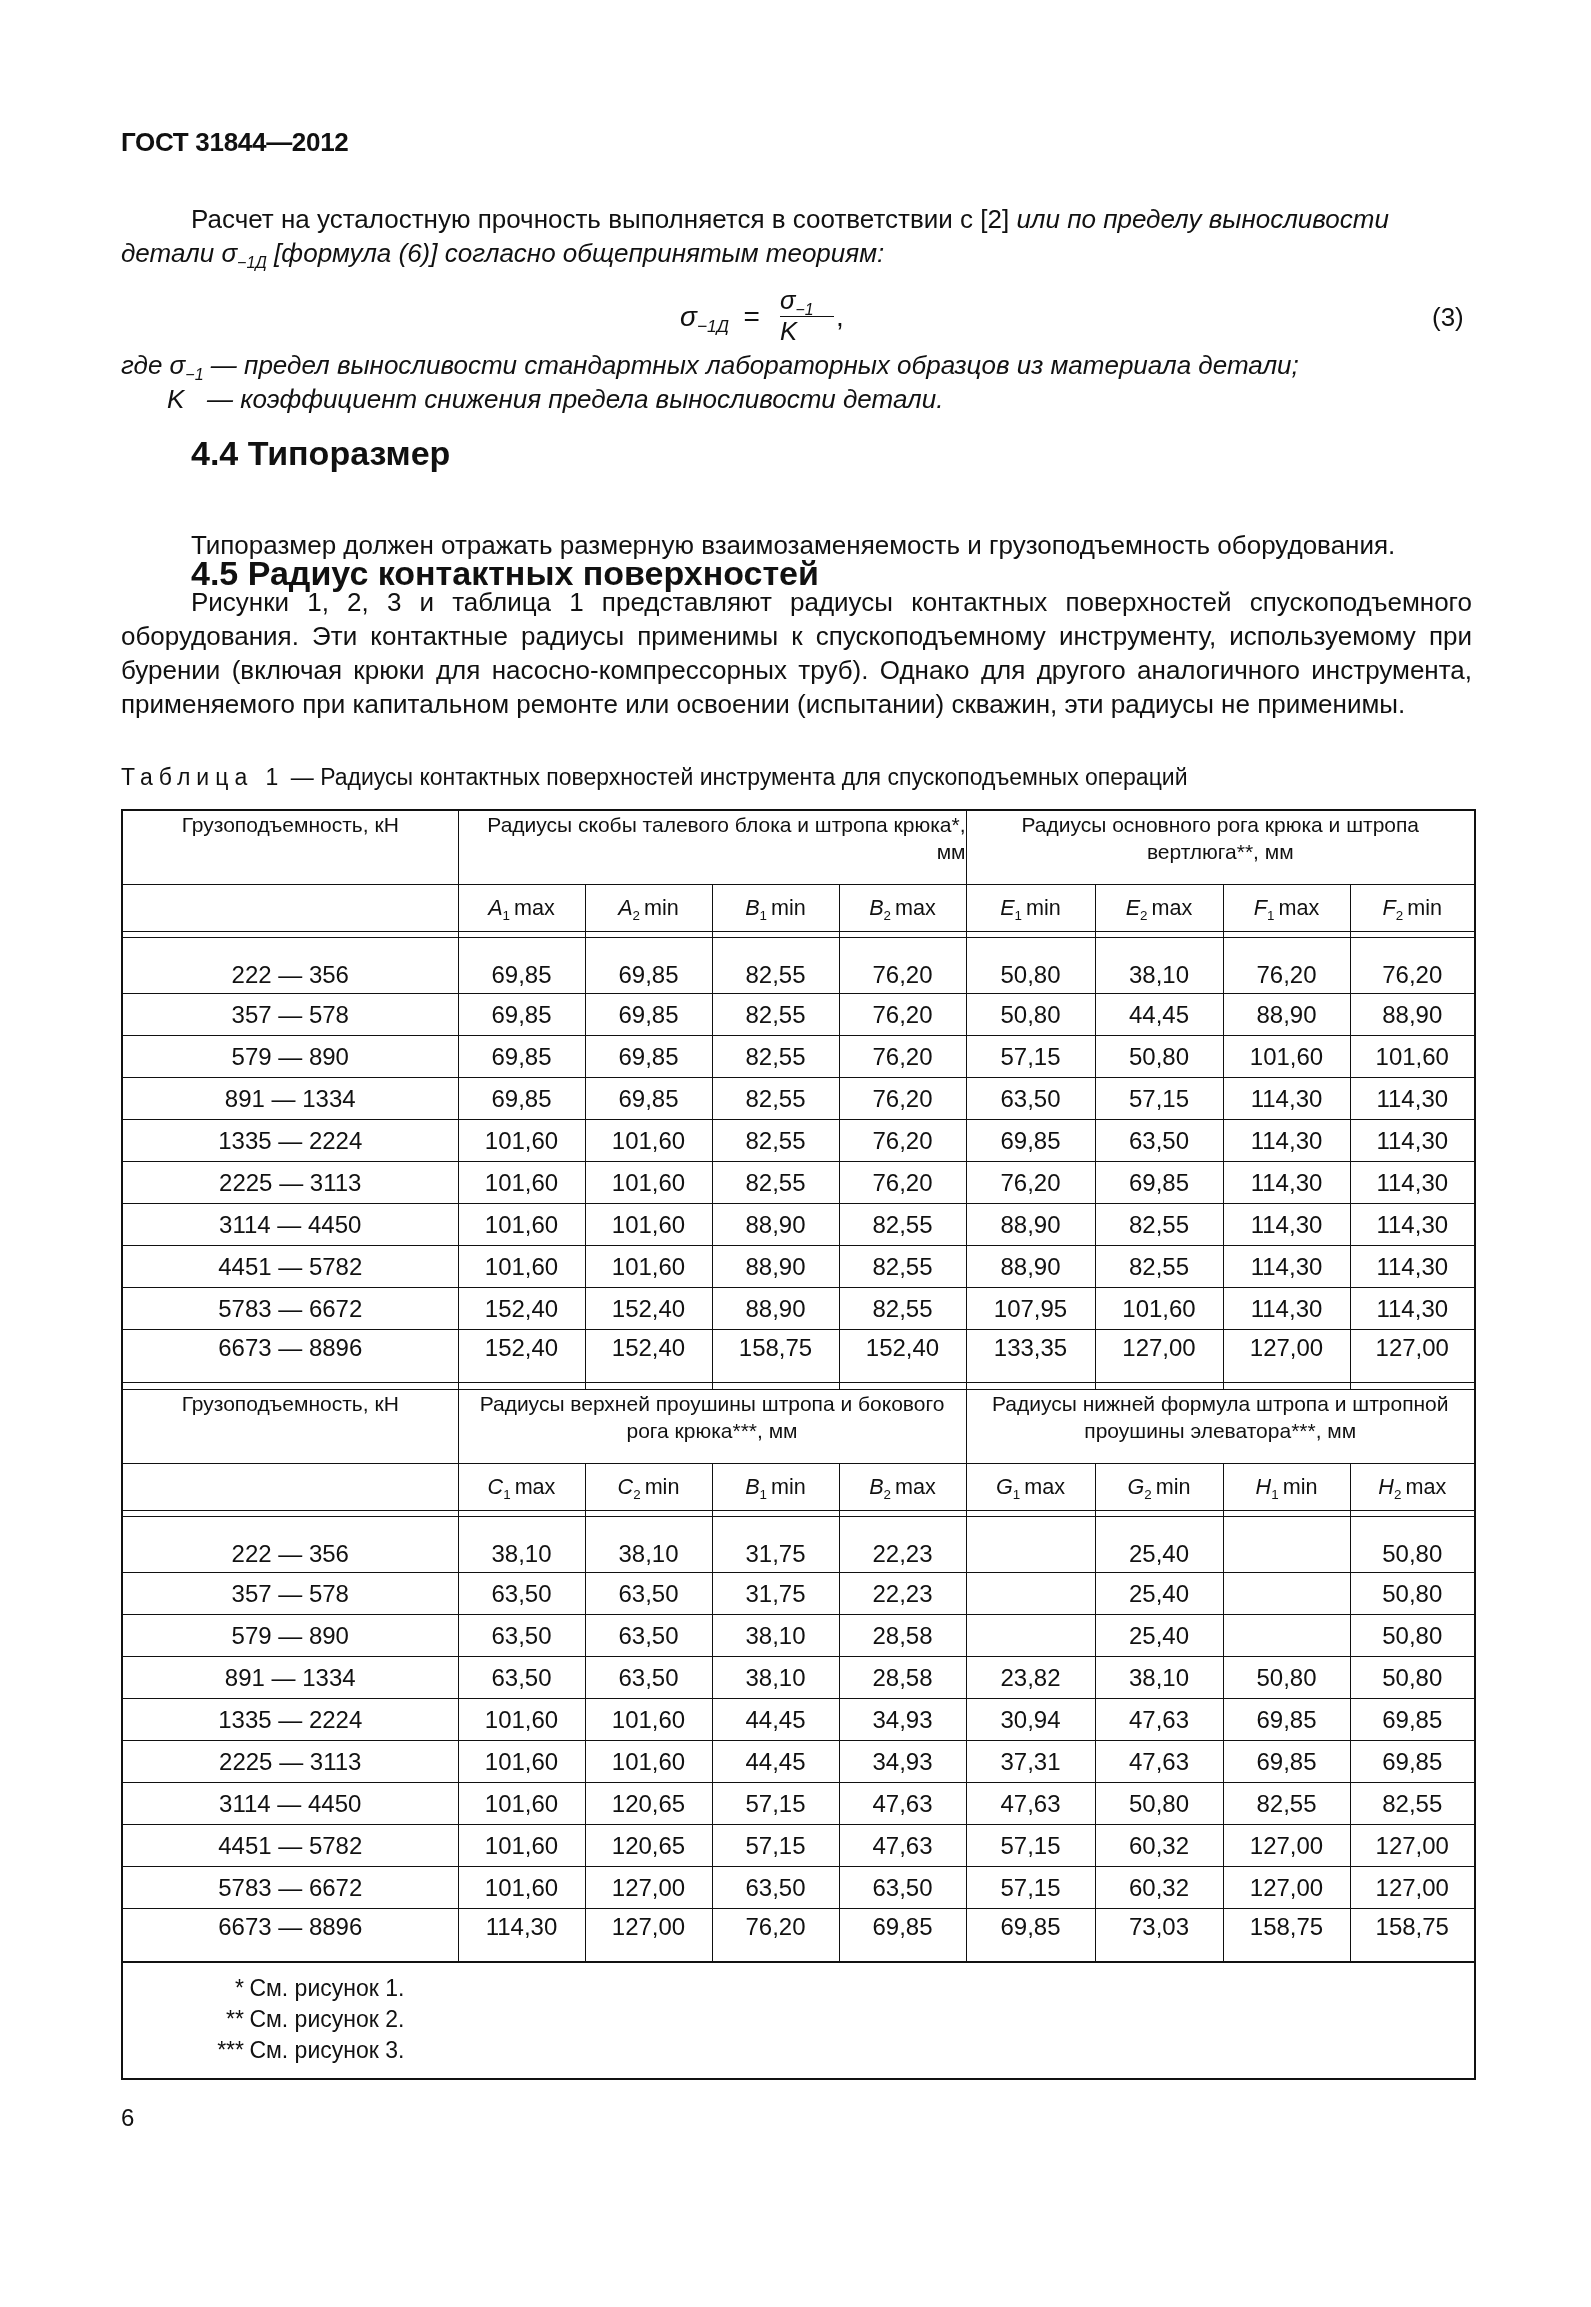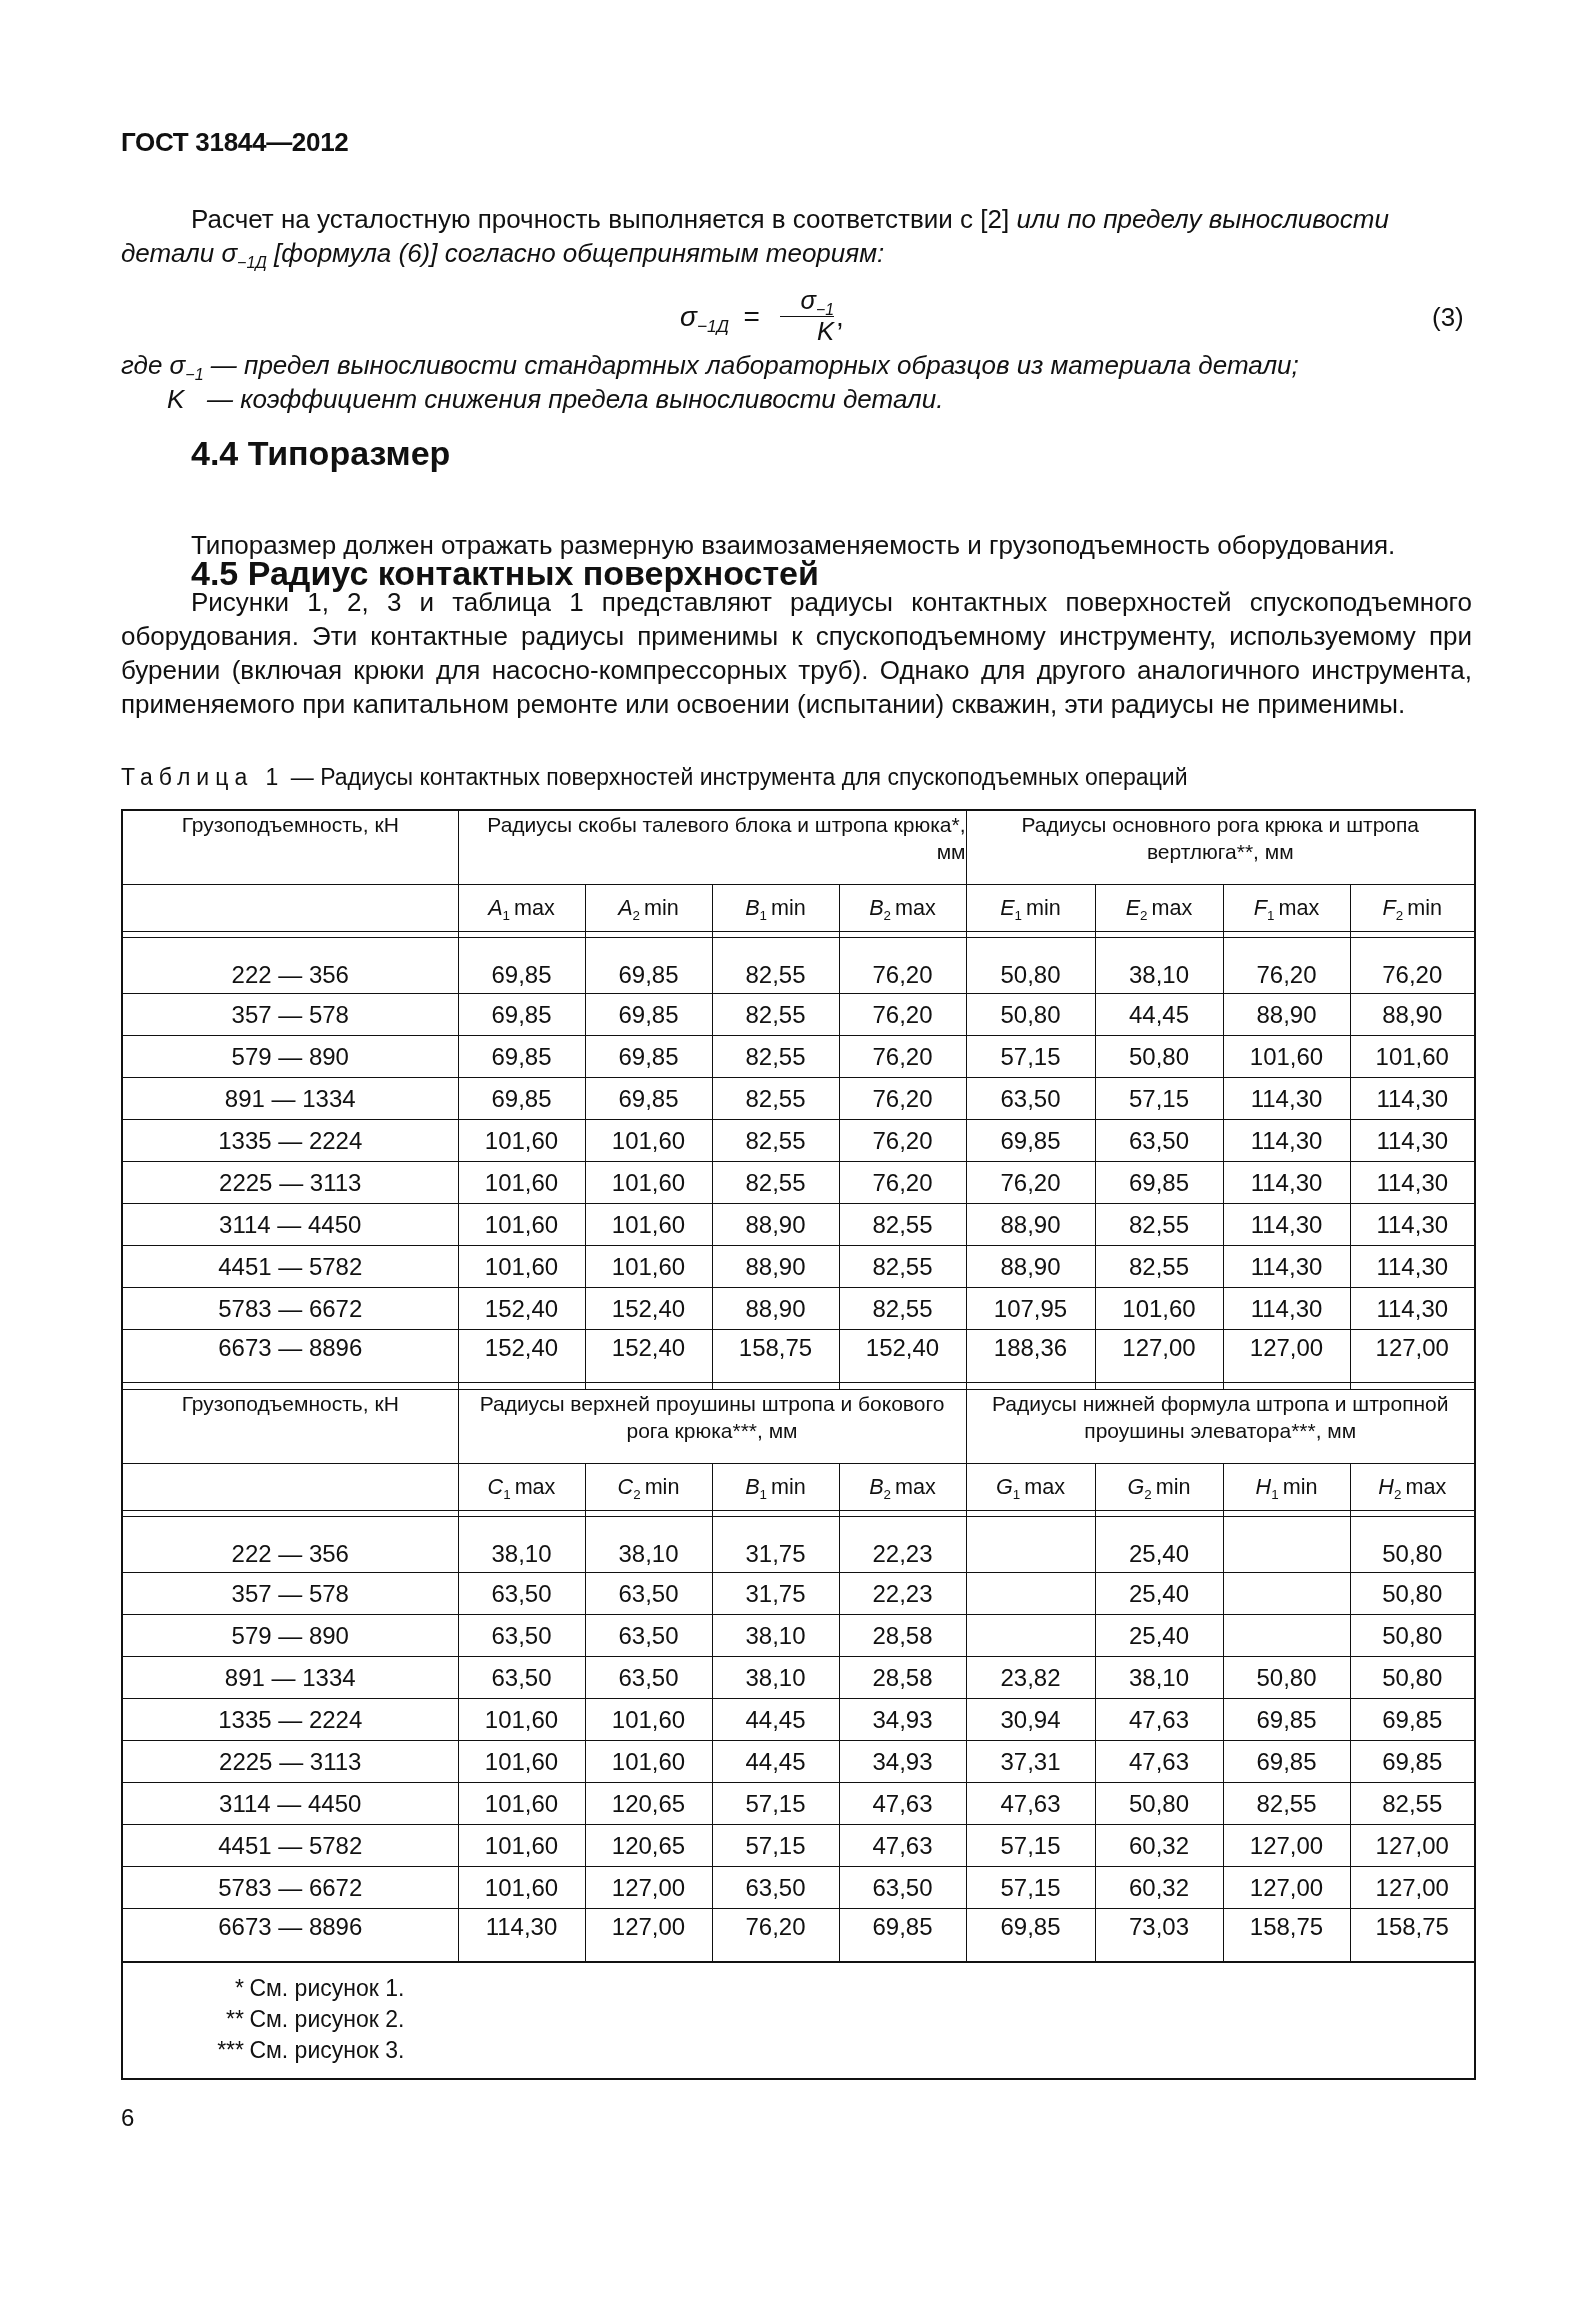--- a/index.html
+++ b/index.html
@@ -5,21 +5,21 @@
   html, body { margin: 0; padding: 0; background: #ffffff; }
   body { width: 1591px; height: 2307px; position: relative; overflow: hidden;
          font-family: "Liberation Sans", "DejaVu Sans", sans-serif; color: #111; }
   .abs { position: absolute; }
   .hdr { left: 121px; top: 127px; font-size: 26px; font-weight: bold; letter-spacing: -0.3px; }
   .p { position: absolute; left: 121px; width: 1351px; font-size: 26px; line-height: 34px; text-align: justify; }
   .p .ind { display: inline-block; width: 70px; }
   .it { font-style: italic; }
   sub { font-size: 0.62em; vertical-align: -0.35em; line-height: 0; }
   .formula { position: absolute; top: 286px; left: 680px; font-size: 28px; font-style: italic; height: 67px; width: 202px; }
-  .frac { position: absolute; left: 100px; top: 0; width: 54px; text-align: right; }
+  .frac { position: absolute; left: 100px; top: 0; width: 54px; text-align: left; }
   .frac .num { display: block; border-bottom: 1.3px solid #111; padding-bottom: 1.3px; font-size: 25.6px; }
   .frac .den { display: block; font-size: 25.6px; }
   .eqno { position: absolute; top: 302px; left: 1432px; font-size: 26px; }
   .sec { position: absolute; left: 191px; font-size: 34px; font-weight: bold; }
   .cap { position: absolute; left: 121px; top: 764px; font-size: 23px; }
   .cap .spaced { letter-spacing: 6px; }
 
   .tbl { position: absolute; left: 121px; top: 809px; width: 1351px; border-collapse: collapse; table-layout: fixed;
          font-size: 24px; }
   .tbl td { border: 1.3px solid #111; text-align: center; padding: 0; vertical-align: middle; }
@@ -220,21 +220,21 @@
         <td class="">101,60</td>
         <td class="">114,30</td>
         <td class="outer-r">114,30</td>
       </tr>
       <tr class="r last">
         <td class="outer-l">6673 — 8896</td>
         <td class="">152,40</td>
         <td class="">152,40</td>
         <td class="">158,75</td>
         <td class="">152,40</td>
-        <td class="">188,36</td>
+        <td class="">133,35</td>
         <td class="">127,00</td>
         <td class="">127,00</td>
         <td class="outer-r">127,00</td>
       </tr>
       <tr class="dbl">
         <td class="outer-l"></td>
         <td class=""></td>
         <td class=""></td>
         <td class=""></td>
         <td class=""></td>

